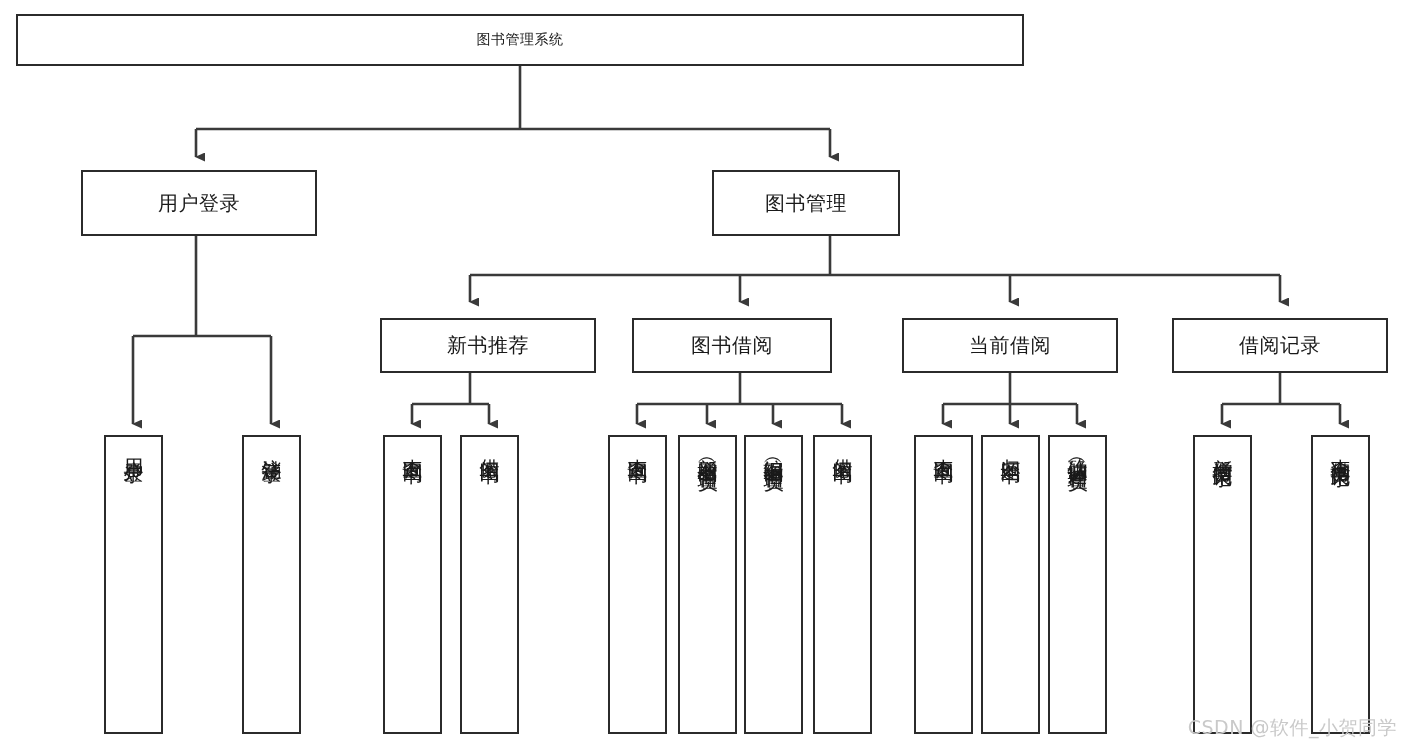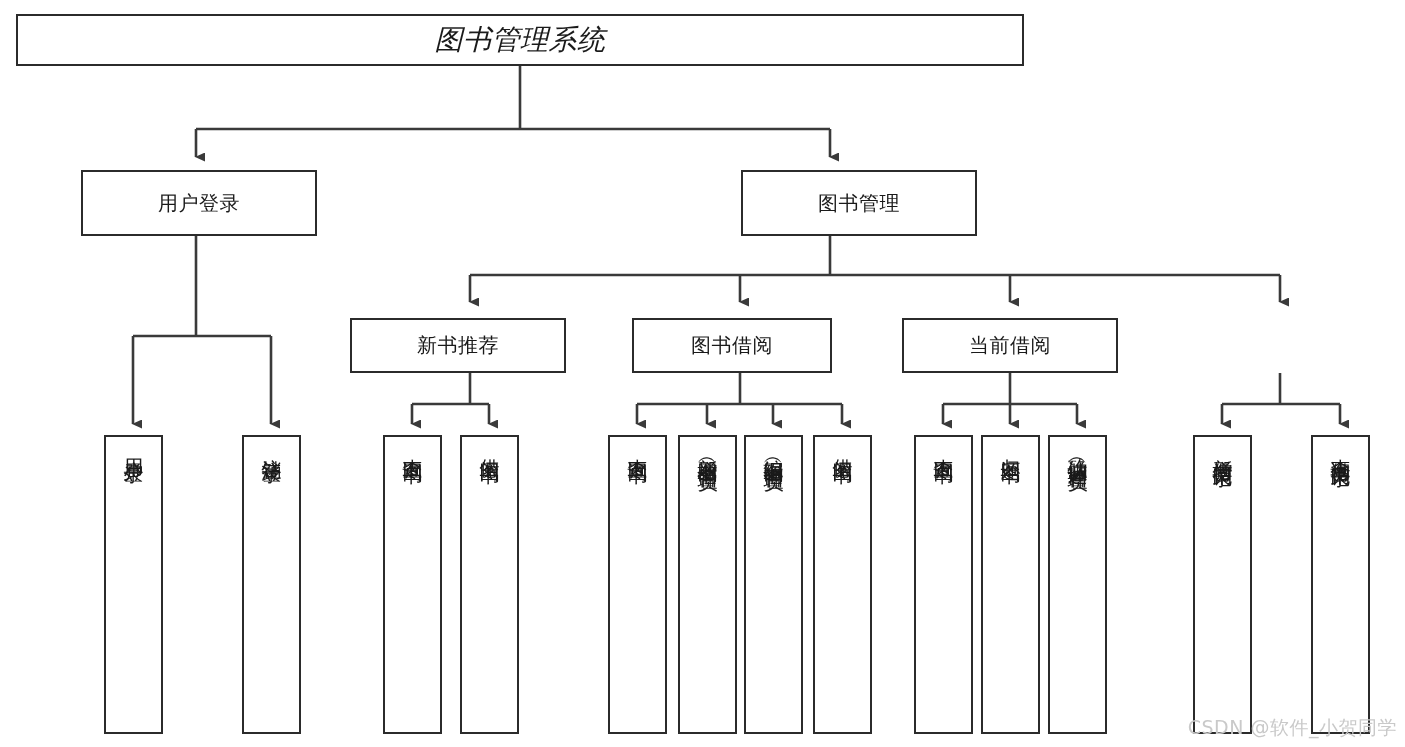--- a/index.html
+++ b/index.html
@@ -42,22 +42,21 @@
     text-align: center;
     line-height: 1.22;
     letter-spacing: 0.5px;
   }
   
   .node.horiz .label {
     font-size: 20px;
     white-space: nowrap;
   }
   .node.root .label {
-    font-size: 28px;
-    font-style: italic;
+    font-size: 14px;
   }
   
   .node.vert {
     align-items: flex-start;
     padding-top: 6px;
   }
   .node.vert .label {
     writing-mode: vertical-rl;
     text-orientation: upright;
     font-size: 20px;
@@ -134,33 +133,36 @@
     </g>
   </svg>
 
   <div class="node horiz root" style="left:16px; top:14px; width:1008px; height:52px;">
     <span class="label">图书管理系统</span>
   </div>
 
   <div class="node horiz" style="left:81px; top:170px; width:236px; height:66px;">
     <span class="label">用户登录</span>
   </div>
-  <div class="node horiz" style="left:712px; top:170px; width:236px; height:66px;margin-left:29px;">
+  <div class="node horiz" style="left:712px; top:170px; width:188px; height:66px;">
     <span class="label">图书管理</span>
   </div>
 
-  <div class="node horiz" style="left:350px; top:318px; width:216px; height:55px;">
+  <div class="node horiz" style="left:380px; top:318px; width:216px; height:55px;">
     <span class="label">新书推荐</span>
   </div>
   <div class="node horiz" style="left:632px; top:318px; width:200px; height:55px;">
     <span class="label">图书借阅</span>
   </div>
   <div class="node horiz" style="left:902px; top:318px; width:216px; height:55px;">
     <span class="label">当前借阅</span>
   </div>
+  <div class="node horiz" style="left:1172px; top:318px; width:216px; height:55px;">
+    <span class="label">借阅记录</span>
+  </div>
 
   <div class="node vert" style="left:104px; top:435px; width:59px; height:299px;">
     <span class="label">用户登录</span>
   </div>
   <div class="node vert" style="left:242px; top:435px; width:59px; height:299px;">
     <span class="label">注销登录</span>
   </div>
 
   <div class="node vert" style="left:383px; top:435px; width:59px; height:299px;">
     <span class="label">查询图书</span>

